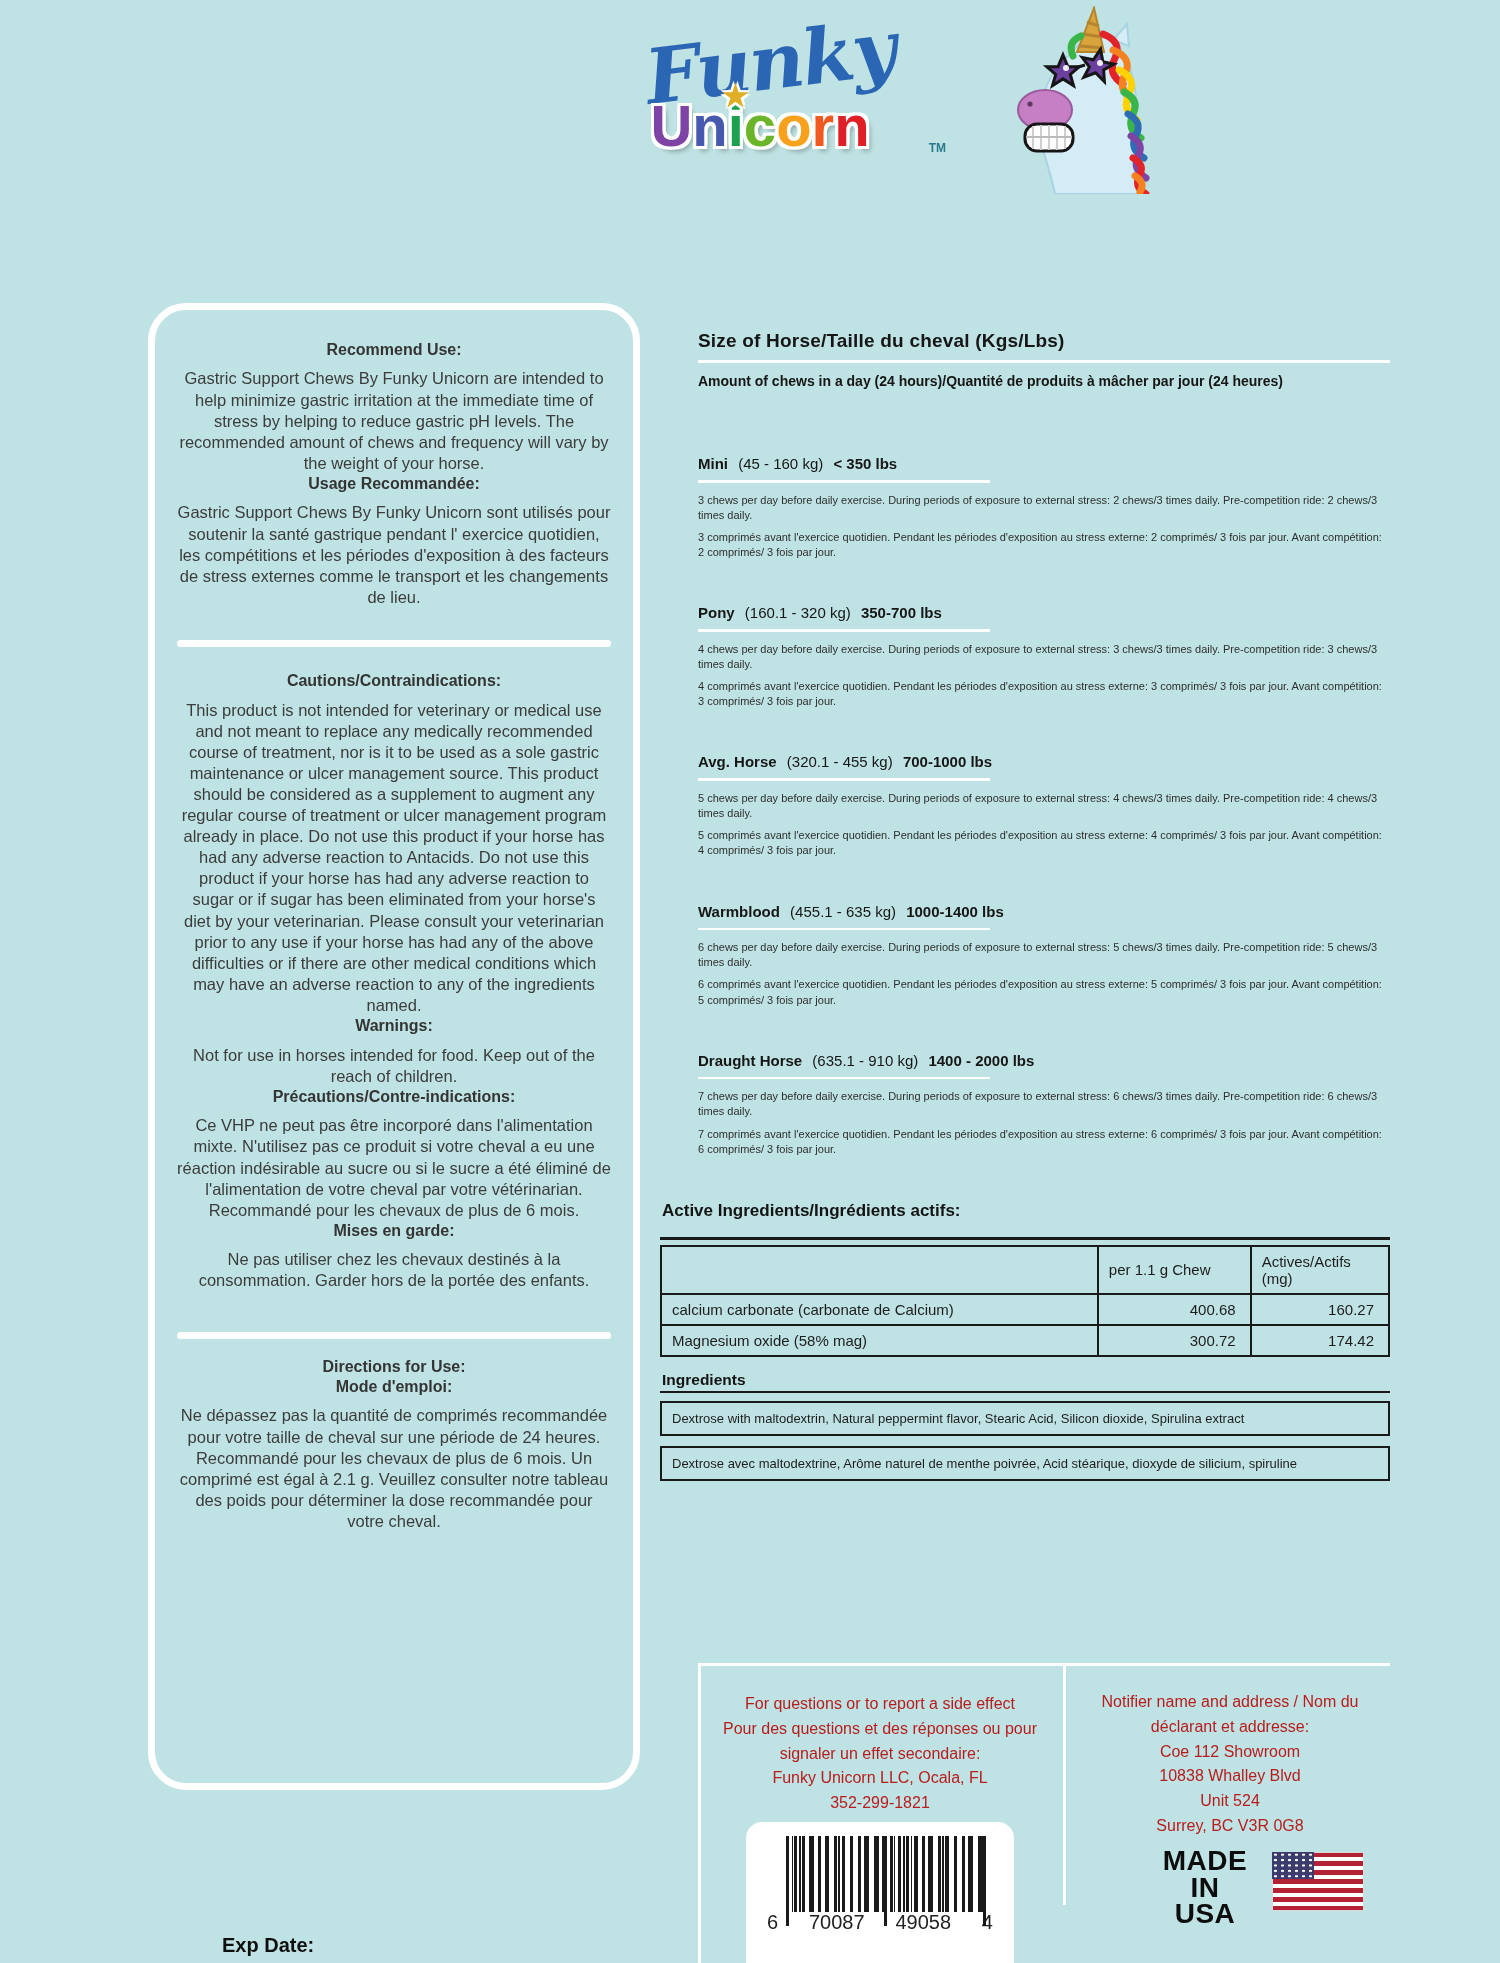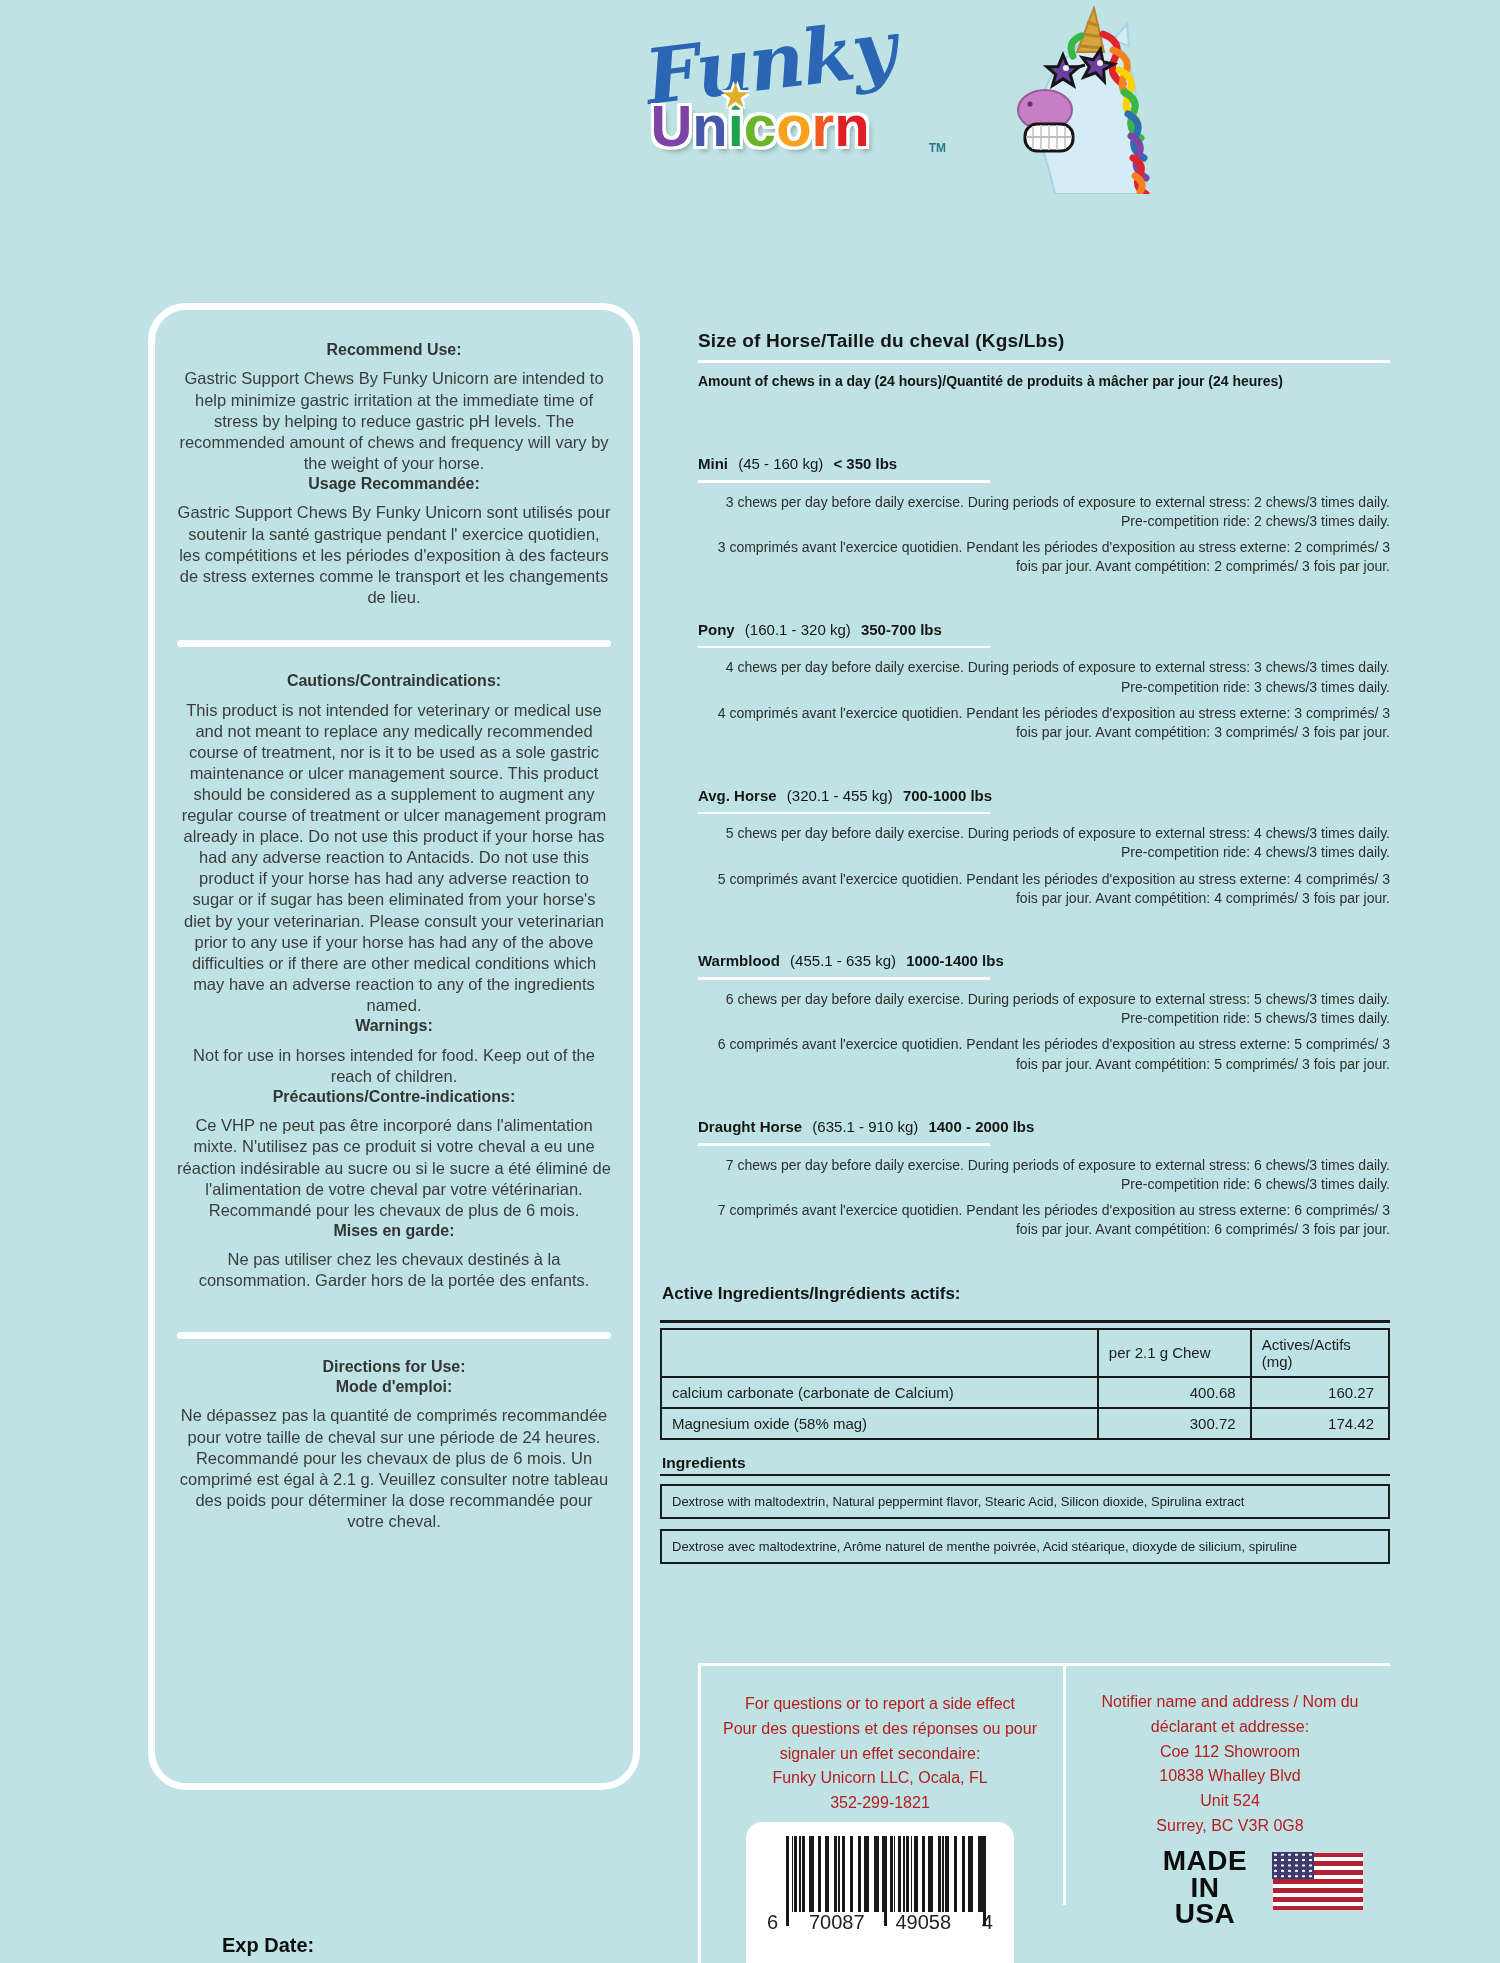--- a/index.html
+++ b/index.html
@@ -53,21 +53,21 @@
   .right-col{position:absolute;left:698px;top:330px;width:692px;color:#2e2e2e;}
   .dose-title{margin:0;font-size:19px;font-weight:bold;color:#161616;letter-spacing:.2px;}
   .white-rule{height:3px;background:#fff;margin:8px 0 10px 0;}
   .dose-subtitle{margin:0;font-size:14px;font-weight:bold;color:#161616;}
   .sizes{margin-top:66px;}
   .size-block{margin-bottom:44px;}
   .size-header{font-size:15px;color:#161616;}
   .size-header .b{font-weight:bold;}
   .size-header .n{font-weight:normal;margin:0 6px;}
   .size-underline{width:292px;height:2.5px;background:#fff;margin:8px 0 10px 0;}
-  .size-block p{margin:0;font-size:14px;line-height:1.38;text-align:right;}
+  .size-block p{margin:0;font-size:11px;line-height:1.38;}
   .size-block p.fr{margin-top:7px;}
 
   .active-section{margin-left:-38px;width:calc(100% + 38px);margin-top:38px;}
   .active-heading{
     font-size:17px;font-weight:bold;color:#141414;
     border-bottom:3px solid #1a1a1a;padding:0 0 16px 2px;margin:0;
   }
   table.actives{border-collapse:collapse;width:100%;margin-top:5px;}
   table.actives td,table.actives th{
     border:2.5px solid #1a1a1a;font-size:15px;color:#1d1d1d;font-weight:normal;
@@ -261,21 +261,21 @@
     <h3 class="active-heading">Active Ingredients/Ingrédients actifs:</h3>
     <table class="actives">
       <colgroup>
           <col class="c1">
           <col class="c2">
           <col class="c3">
         </colgroup>
       <tbody>
           <tr>
         <th></th>
-        <th>per 2.1 g Chew</th>
+        <th>per 1.1 g Chew</th>
         <th>Actives/Actifs (mg)</th>
       </tr>
       <tr>
         <td>calcium carbonate (carbonate de Calcium)</td>
         <td class="num">400.68</td>
         <td class="num">160.27</td>
       </tr>
       <tr>
         <td>Magnesium oxide (58% mag)</td>
         <td class="num">300.72</td>

